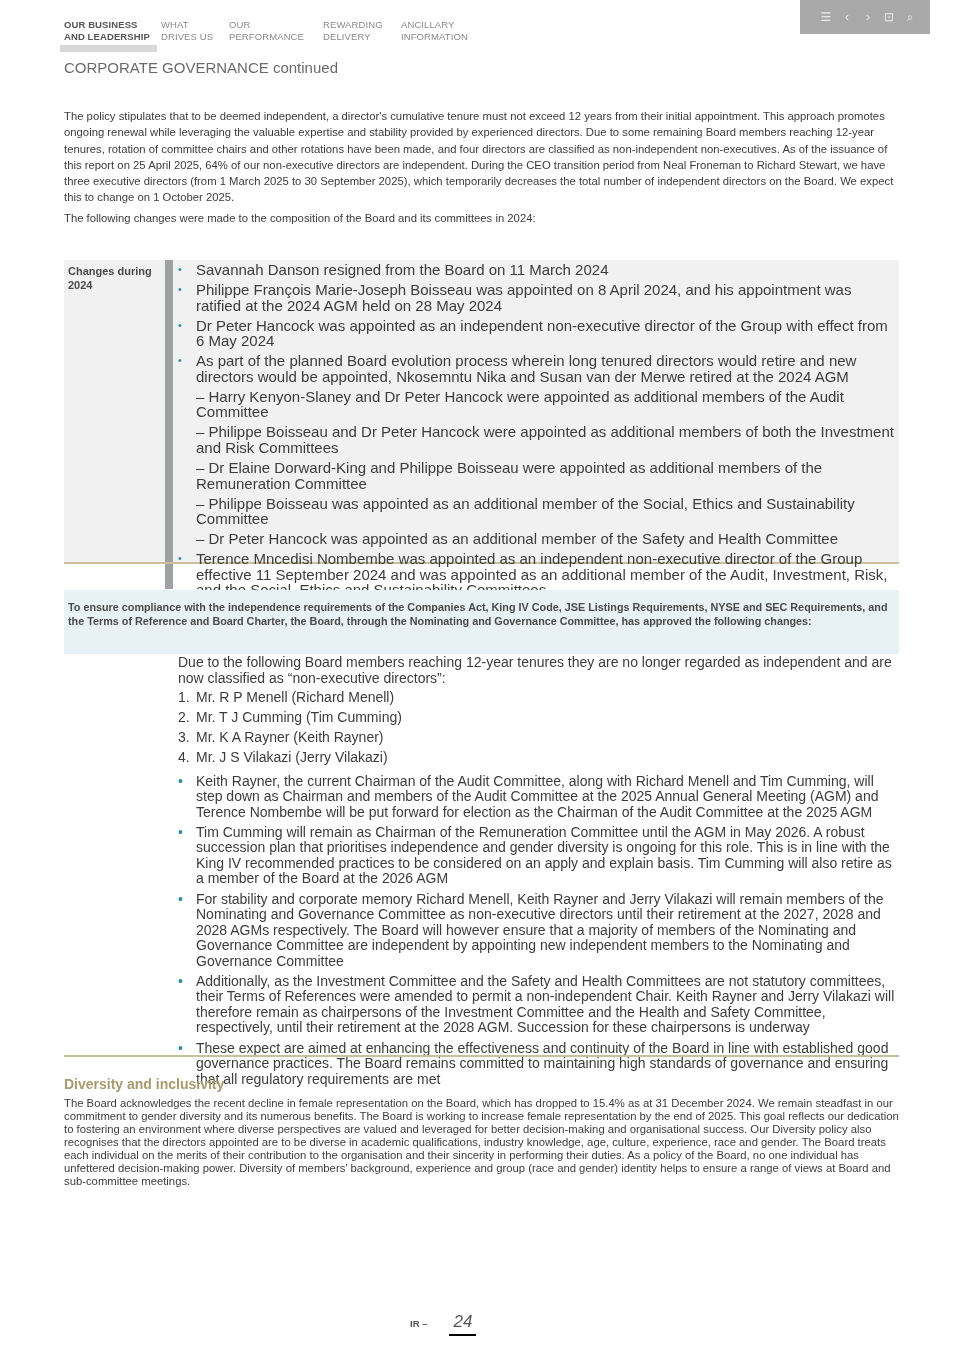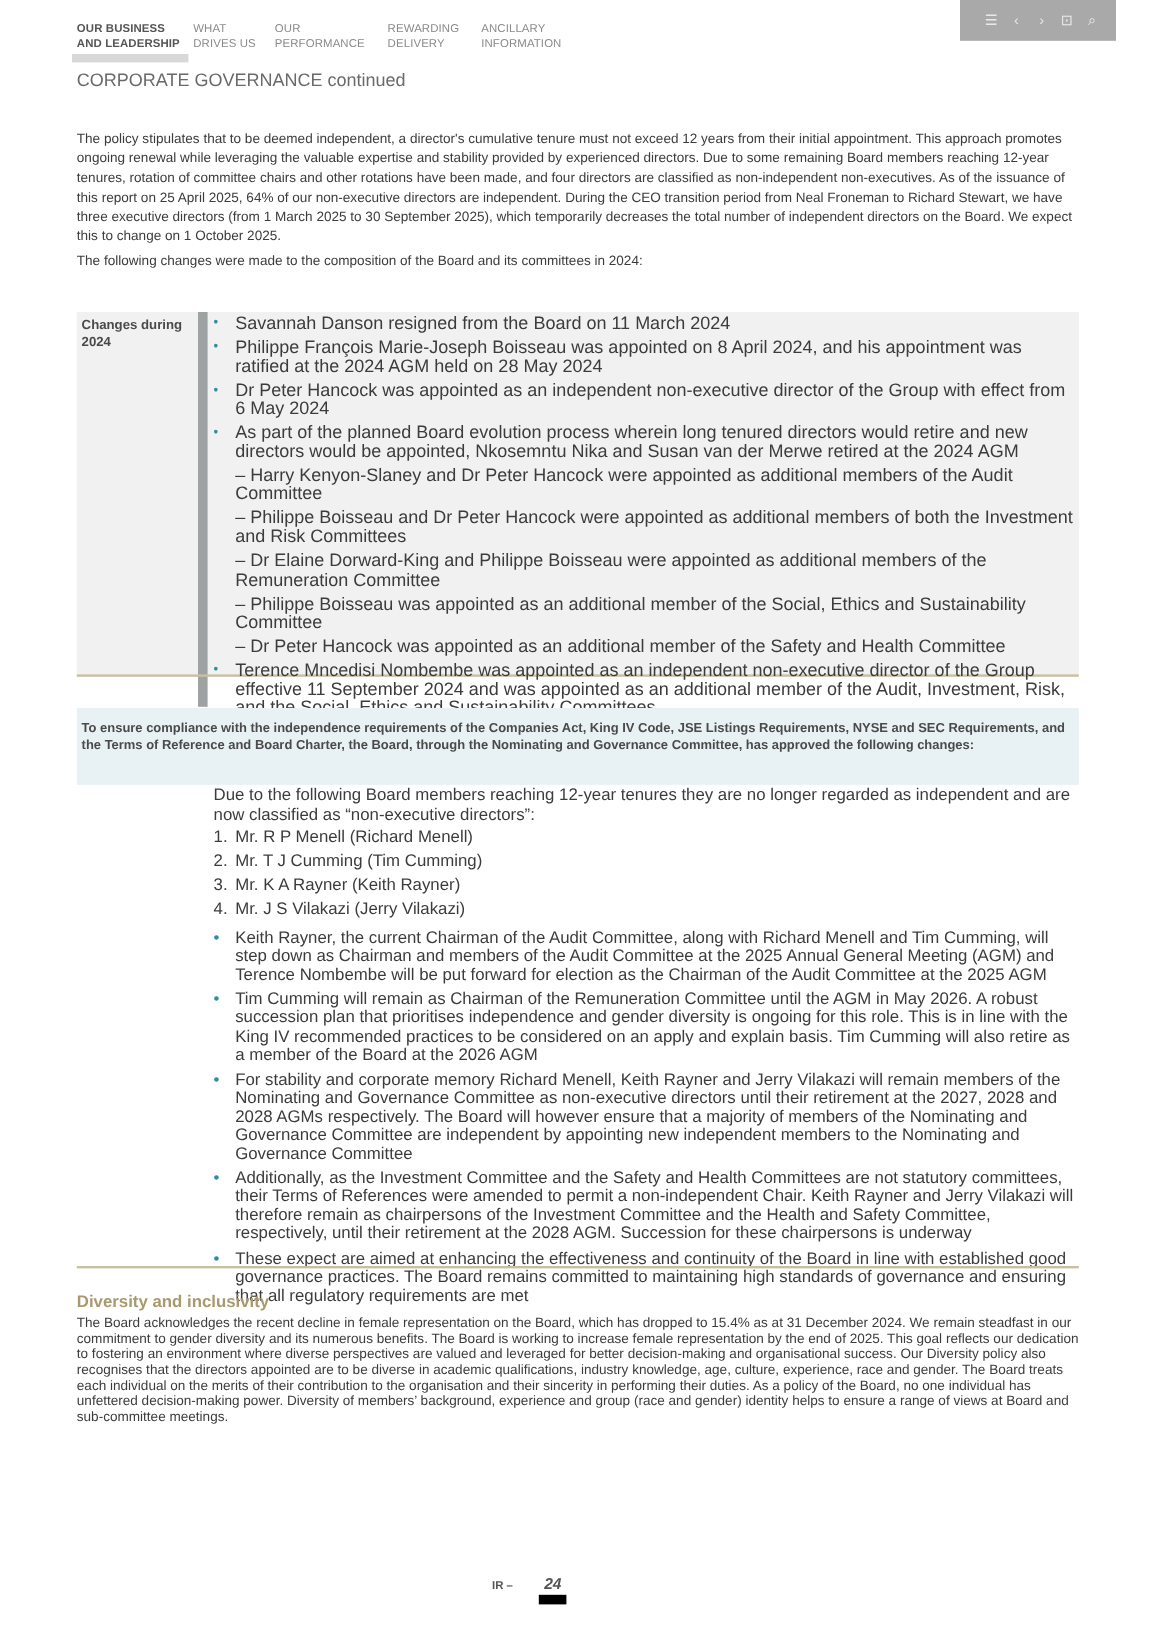--- a/index.html
+++ b/index.html
@@ -29,21 +29,21 @@
   .followup ol li { position:relative; padding-left:18px; margin-bottom:4.6px; }
   .followup ol li .num { position:absolute; left:0; }
   .followup ul { margin:8px 0 0 0; padding:0; list-style:none; }
   .followup ul li { position:relative; padding-left:18px; margin-bottom:4.7px; }
   .followup ul li::before { content:"•"; position:absolute; left:0; color:#2e8e9a; }
   .followup-rule { position:absolute; top:1055px; left:64px; width:835px; height:2px; background:#c9c0a0; }
   .div-heading { position:absolute; top:1076px; left:64px; font-size:14px; font-weight:bold; color:#a89a6e; }
   .div-body { position:absolute; top:1097px; left:64px; width:840px; font-size:11.3px; line-height:13px; color:#3c3c3c; }
   .footer { position:absolute; top:1312px; left:410px; display:flex; align-items:baseline;justify-content:center; }
   .footer-ir { font-size:9.5px; font-weight:bold; color:#555; margin-right:22px; }
-  .footer-page { font-size:13px; color:#555; font-style:italic; border-bottom:8px solid #000000; padding:0 4px 2px 4px;font-weight:bold; }
+  .footer-page { font-size:17px; color:#555; font-style:italic; border-bottom:2px solid #000000; padding:0 4px 2px 4px; }
 </style>
 </head>
 <body>
 
 <div class="nav">
   <div class="nav-item active" style="width:97px">
     <div>OUR BUSINESS</div>
     <div>AND LEADERSHIP</div>
   </div>
   <div class="nav-item" style="width:68px">

